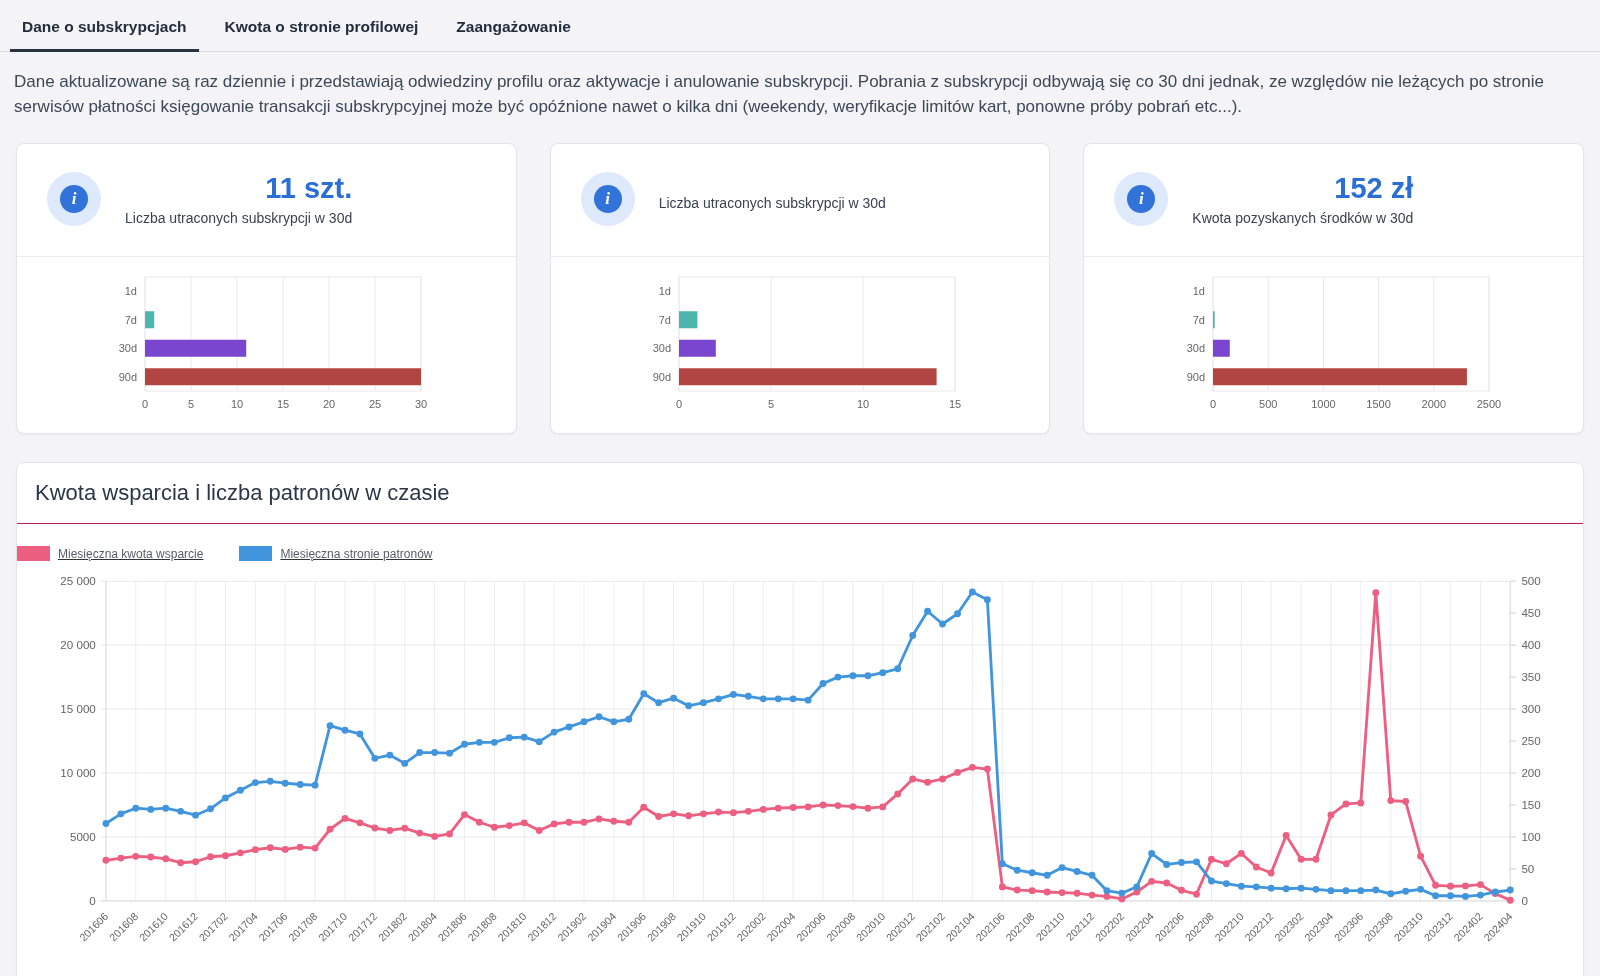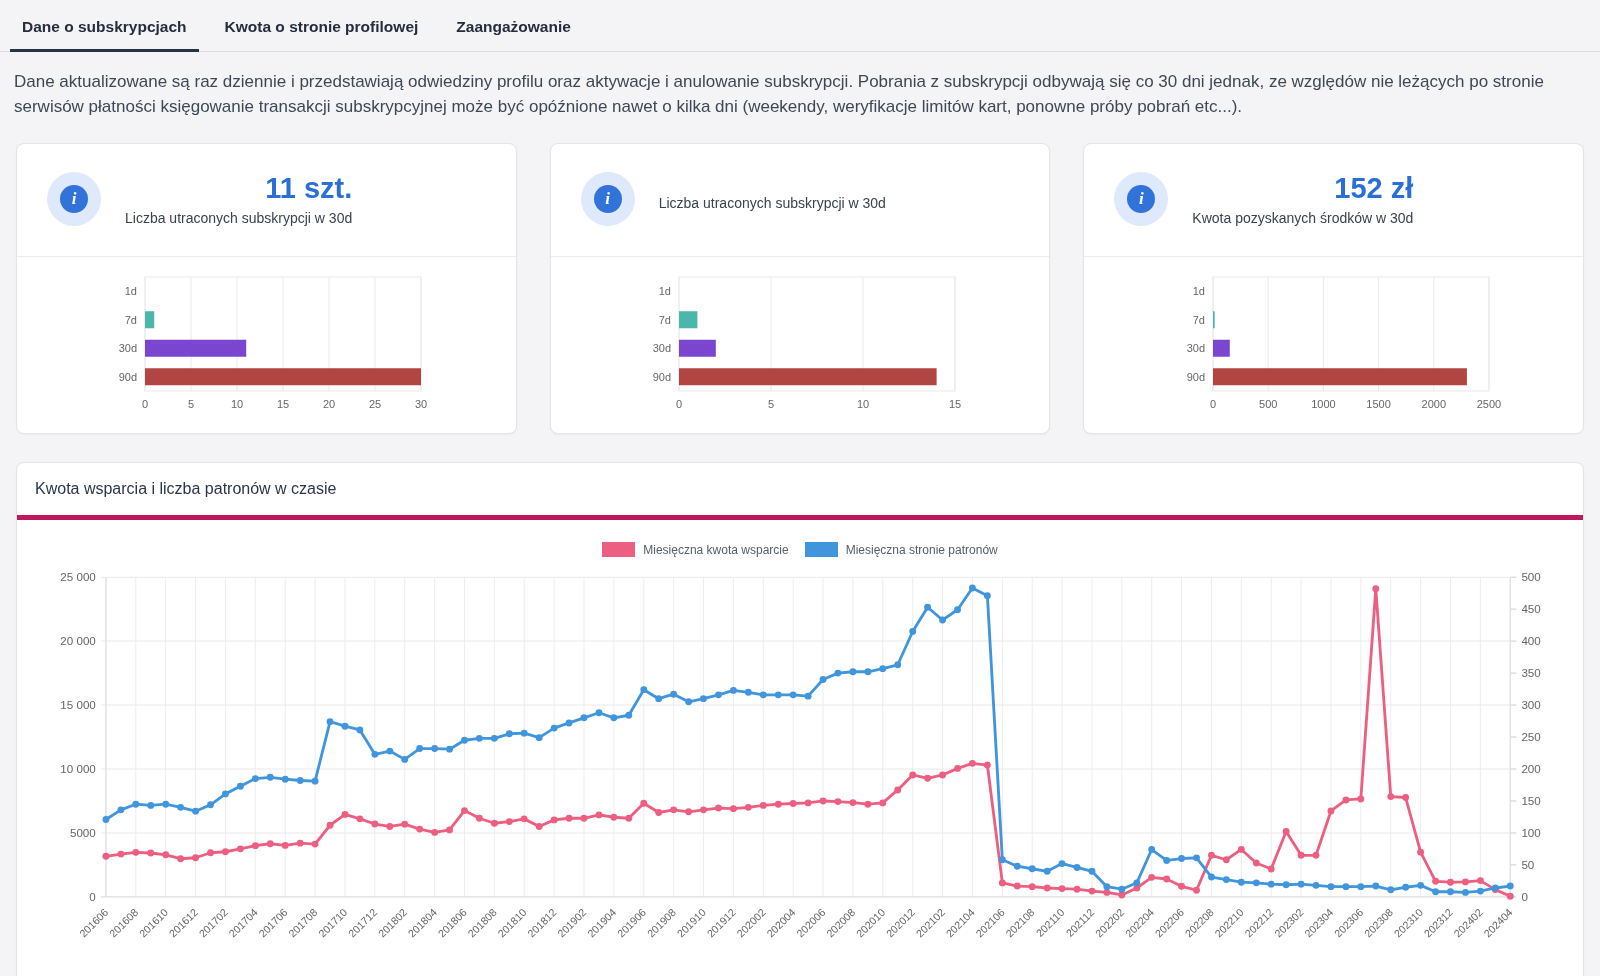--- a/index.html
+++ b/index.html
@@ -21,22 +21,22 @@
   .info-badge .dot{width:28px;height:28px;border-radius:50%;background:#3173d9;color:#fff;display:flex;align-items:center;justify-content:center;
     font-family:"Liberation Serif",serif;font-style:italic;font-weight:bold;font-size:17px;}
   .stat-num{font-size:29px;font-weight:bold;color:#2a6fd6;line-height:1.05;text-align:right;}
   .stat-label{font-size:14px;color:#39424f;margin-top:7px;}
   .card-divider{border-top:1px solid #ececef;}
   .mini-chart-wrap{padding:14px 0 10px 0;}
   .mini-chart-wrap svg{display:block;margin:0 auto;}
 
   
   .big-card{background:#fff;border:1px solid #e4e4e8;border-radius:8px;box-shadow:0 1px 2px rgba(0,0,0,.04);margin:28px 16px 0 16px;overflow:hidden;}
-  .big-card-title{font-size:16px;color:#2b3749;padding:17px 18px;border-bottom:5px solid #be185d;}
-  .legend{display:flex;justify-content:center;gap:16px;margin:22px 0 4px 0;}
+  .big-card-title{font-size:22px;color:#2b3749;padding:17px 18px;border-bottom:1px solid #be185d;}
+  .legend{display:flex;gap:36px;margin:22px 0 4px 0;text-decoration:underline;}
   .legend-item{display:flex;align-items:center;gap:8px;cursor:pointer;}
   .legend-swatch{width:33px;height:15px;display:inline-block;}
   .legend-label{font-size:12px;color:#555e6b;}
   .timeline-wrap{padding:2px 10px 6px 10px;}
   .timeline-wrap svg{display:block;width:100%;height:auto;}
   text{font-family:"Liberation Sans",sans-serif;}
 </style>
 </head>
 <body>
 

